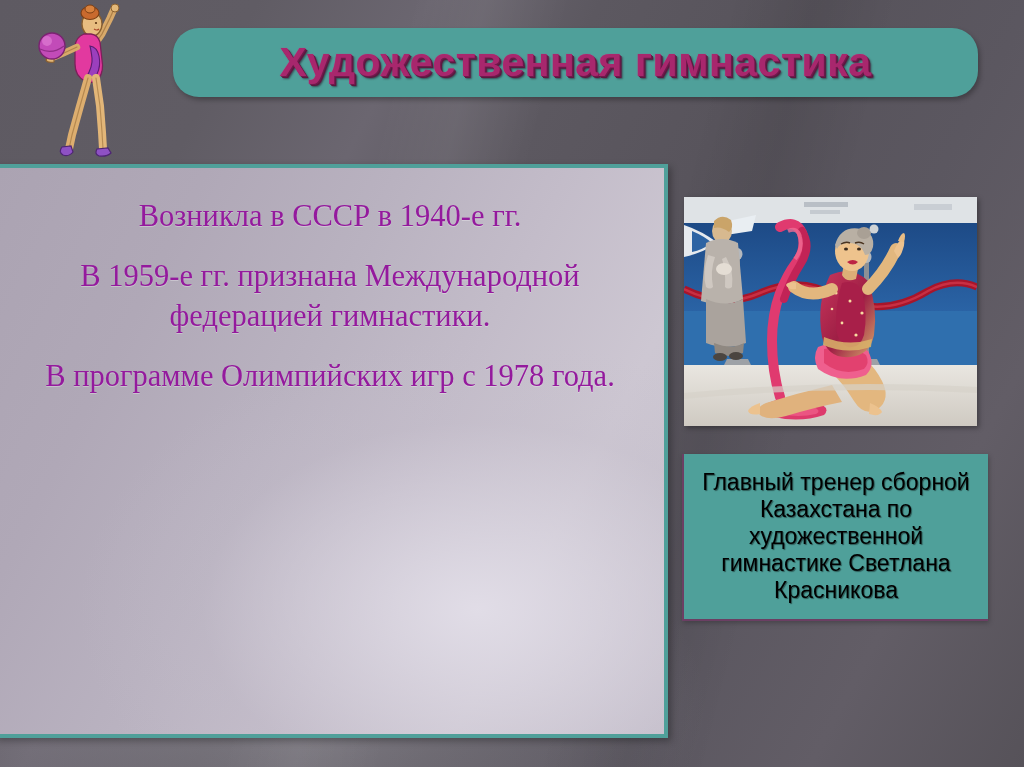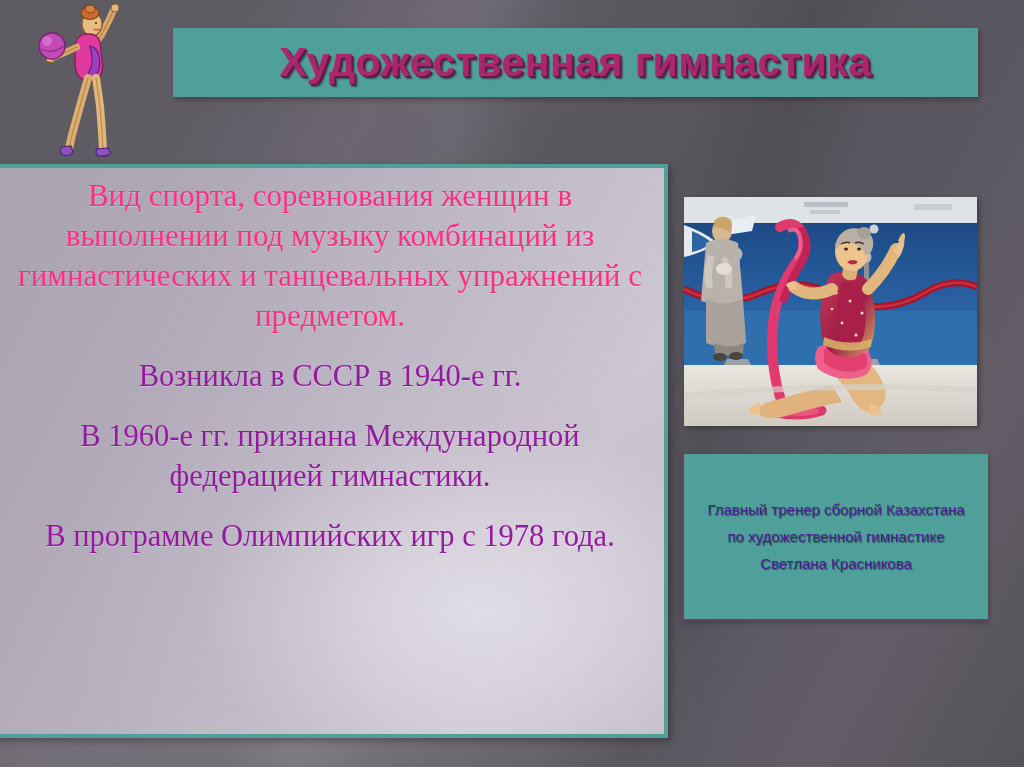--- a/index.html
+++ b/index.html
@@ -39,20 +39,21 @@
   
   .title-band {
     position: absolute;
     left: 173px;
     top: 28px;
     width: 805px;
     height: 69px;
     background: #4fa09a;
     box-shadow: 2px 3px 5px rgba(0,0,0,0.28);
     z-index: 6;
+    border-radius: 26px;
   }
   .title-text {
     position: absolute;
     left: 0; right: 0;
     top: 50%;
     transform: translateY(-52%);
     text-align: center;
     font-family: "Liberation Sans", sans-serif;
     font-weight: bold;
     font-size: 41px;
@@ -146,23 +147,23 @@
     border-bottom: 2px solid #6b3f63;
     box-sizing: border-box;
     display: flex;
     align-items: center;
     justify-content: center;
     z-index: 5;
     box-shadow: 1px 2px 5px rgba(0,0,0,0.25);
   }
   .caption-text {
     font-family: "Liberation Sans", sans-serif;
-    font-size: 15px;
+    font-size: 23px;
     line-height: 27px;
-    color: #4c1d95;
+    color: #000000;
     text-align: center;
     padding: 0 14px;
     text-shadow: 1px 1px 1px rgba(0,0,0,0.45);
   }
 </style>
 </head>
 <body>
 
 <div id="slide">
 
@@ -203,23 +204,22 @@
       <path d="M69 147 q-3 5 2 7 q8 1 12 -3 l-3 -5 z" fill="#8e51c4" stroke="#4e2574" stroke-width="1.2"></path>
     </svg>
   </div>
 
   <div class="title-band">
     <div class="title-text">Художественная гимнастика</div>
   </div>
 
   <div class="content-panel">
     <div class="content-inner">
-      <p class="para pink">Вид спорта, соревнования женщин в выполнении под музыку комбинаций из гимнастических и танцевальных упражнений с предметом.</p>
       <p class="para purple">Возникла в СССР в 1940-е гг.</p>
-      <p class="para purple">В 1960-е гг. признана Международной федерацией гимнастики.</p>
+      <p class="para purple">В 1959-е гг. признана Международной федерацией гимнастики.</p>
       <p class="para purple">В программе Олимпийских игр с 1978 года.</p>
     </div>
   </div>
 
   <div class="photo-frame">
     <svg class="photo-svg" viewBox="0 0 293 229" preserveAspectRatio="none">
       <defs>
         <linearGradient id="floorG" x1="0" y1="0" x2="0" y2="1">
           <stop offset="0%" stop-color="#e9e6e0"></stop>
           <stop offset="100%" stop-color="#cfcac2"></stop>

